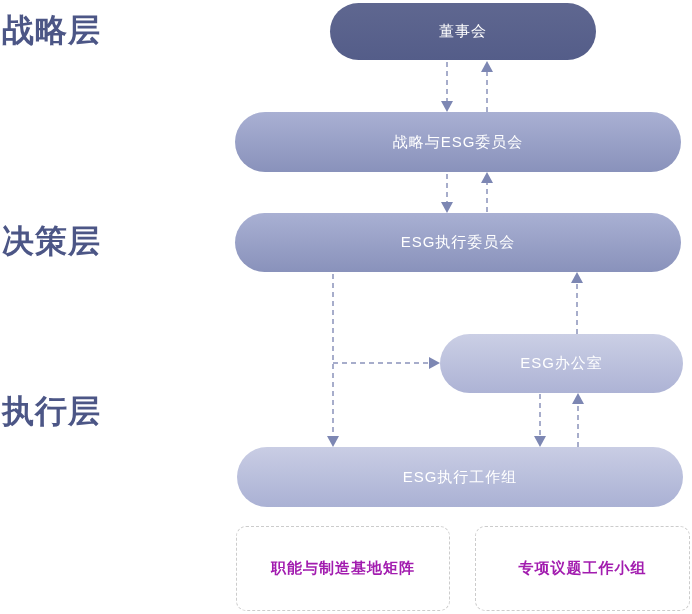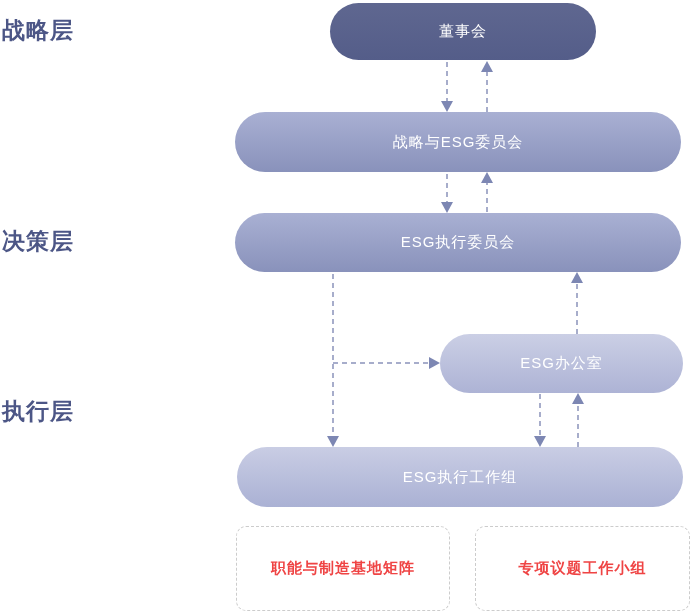--- a/index.html
+++ b/index.html
@@ -7,21 +7,21 @@
     position: relative;
     width: 692px;
     height: 614px;
     background: #ffffff;
     font-family: "Liberation Sans", "DejaVu Sans", sans-serif;
     overflow: hidden;
   }
   .layer-label {
     position: absolute;
     left: 2px;
-    font-size: 23px;
+    font-size: 32px;
     font-weight: 700;
     color: #4c5686;
     line-height: 30px;
     letter-spacing: 1px;
     white-space: nowrap;
   }
   .label-strategic { top: 15px; }
   .label-decision  { top: 226px; }
   .label-execution { top: 396px; }
 
@@ -62,21 +62,21 @@
     background: linear-gradient(to bottom, #c9cde4, #aab1d4);
   }
 
   .dashed-box {
     position: absolute;
     top: 526px; height: 85px;
     border: 1.5px dashed #cccccc;
     border-radius: 10px;
     background: #ffffff;
     box-sizing: border-box;
-    color: #ef4444;
+    color: #a21caf;
     font-weight: 600;
   }
   .box-matrix { left: 236px; width: 214px; }
   .box-topic  { left: 475px; width: 215px; }
 
   .connectors {
     position: absolute;
     left: 0; top: 0;
     width: 692px; height: 614px;
     pointer-events: none;

